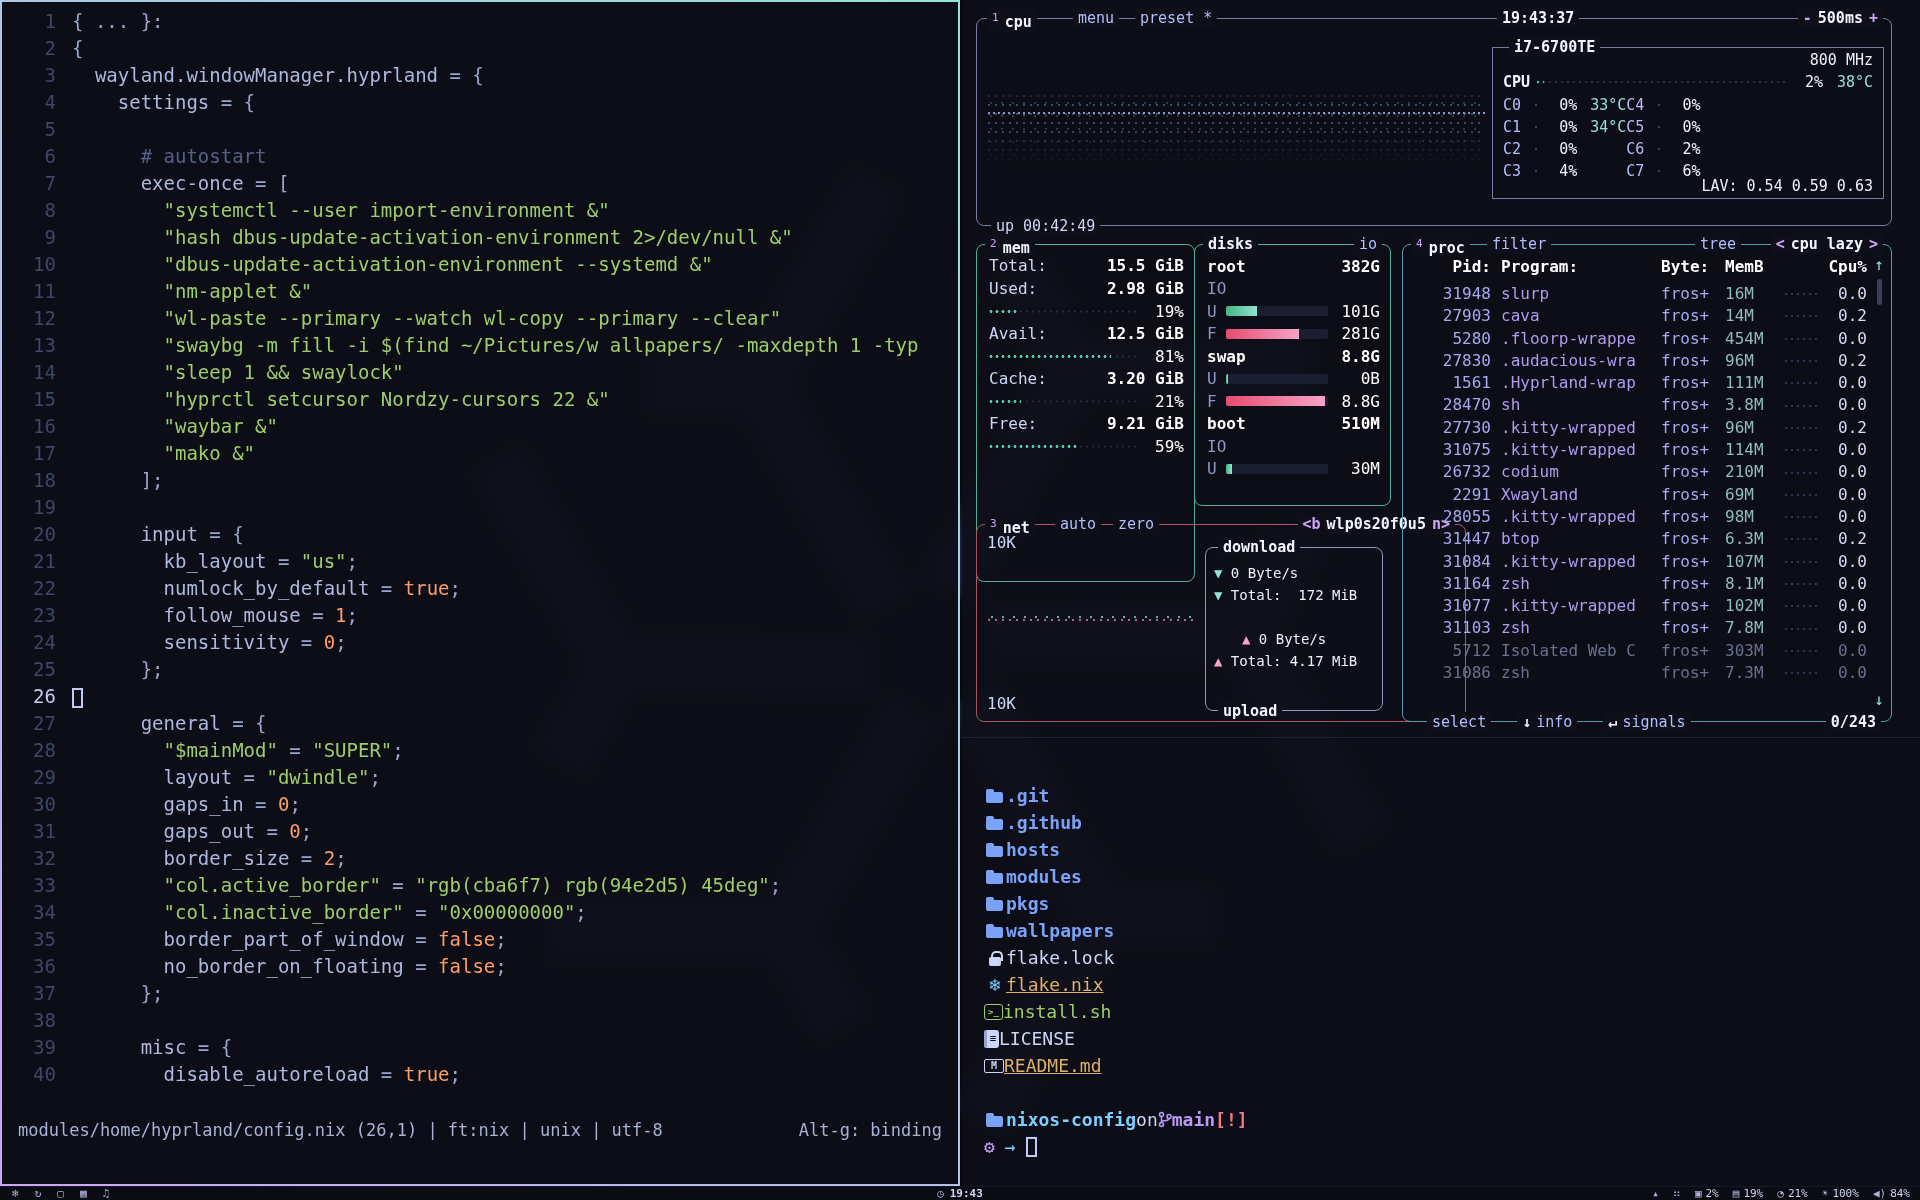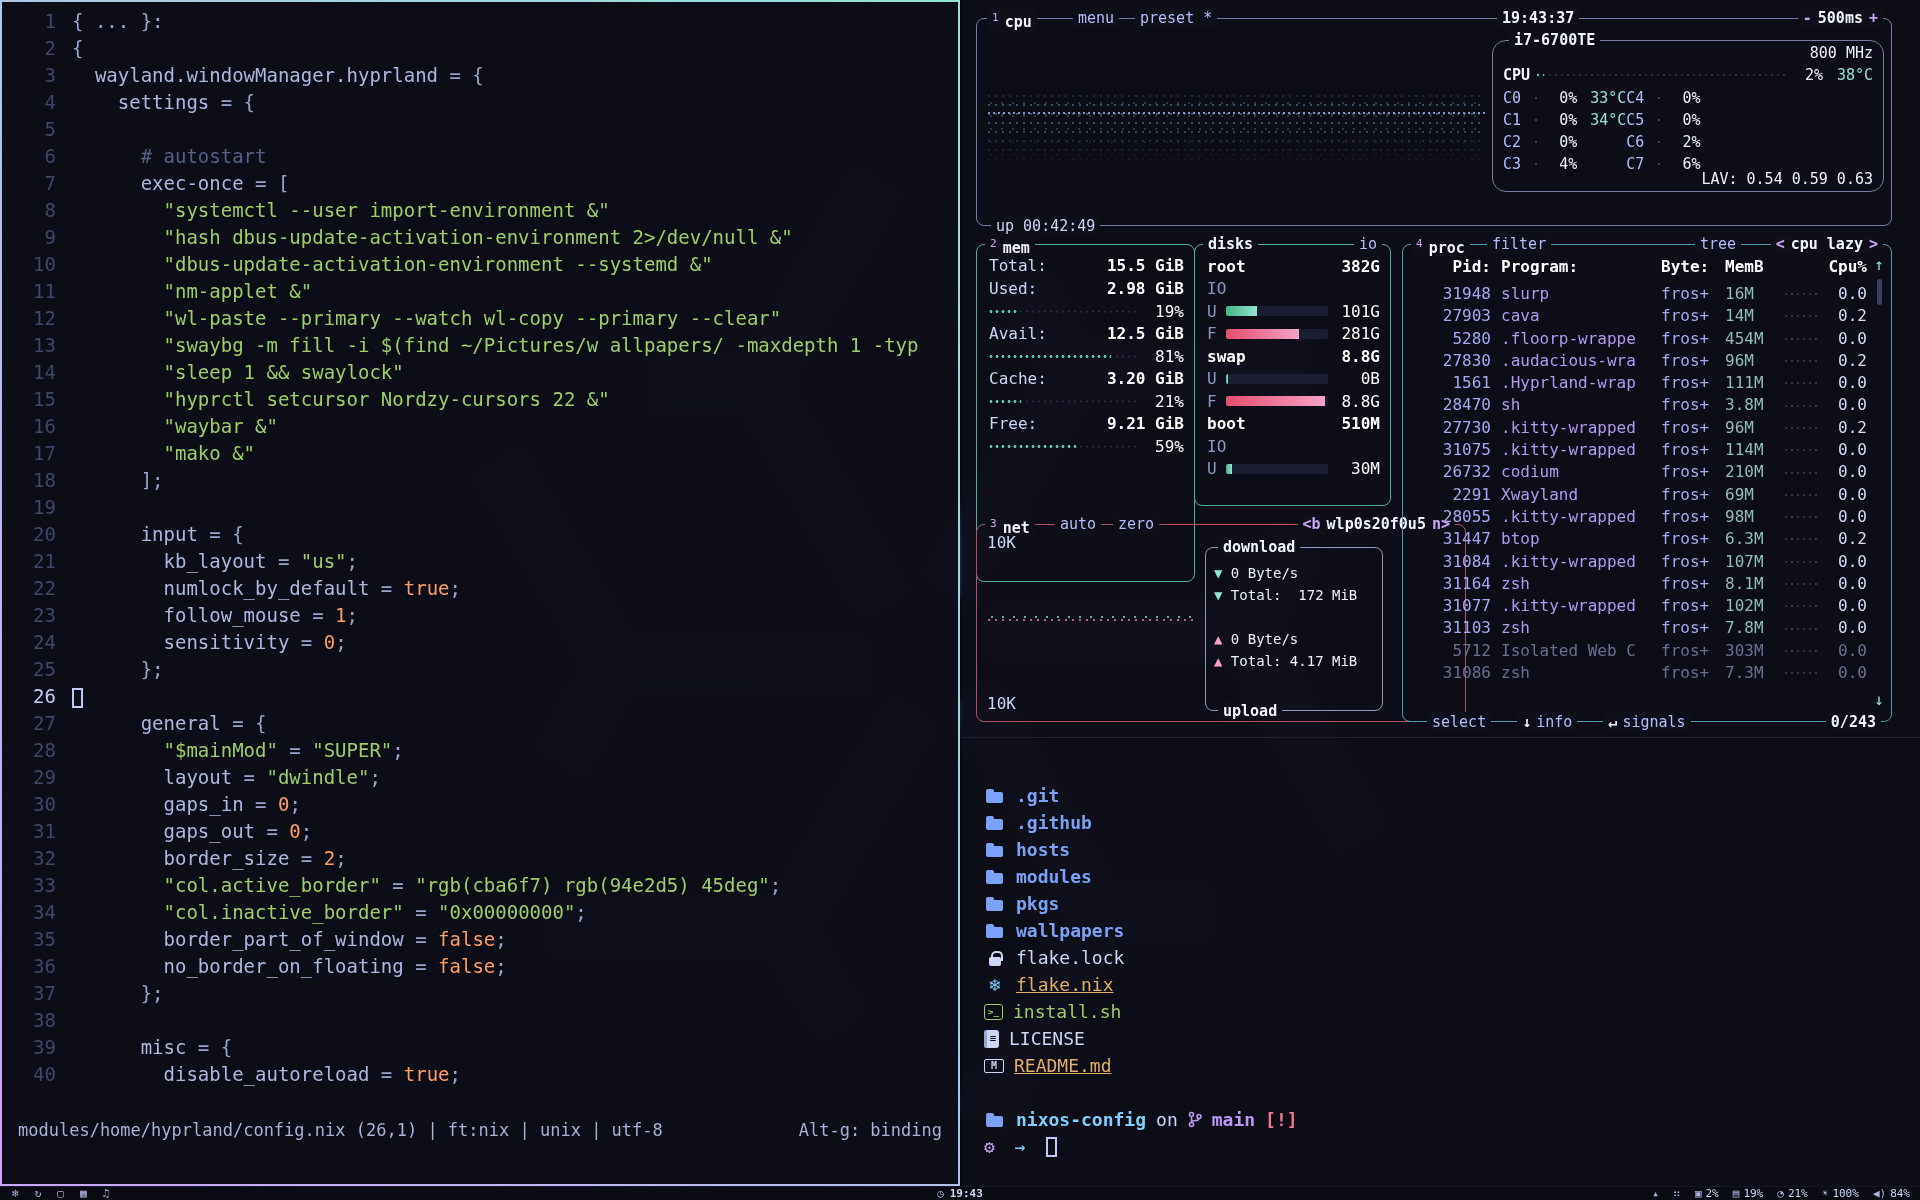--- a/index.html
+++ b/index.html
@@ -47,21 +47,21 @@
 
 
 .cpu-graph{position:absolute;left:10px;top:66px;width:498px;height:96px;
   background-image:radial-gradient(circle at 2px 2px,rgba(125,207,255,.35) 1px,transparent 1.3px),
                    radial-gradient(circle at 4px 5px,rgba(148,226,213,.22) 1px,transparent 1.3px);
   background-size:7px 9px,11px 13px;
   -webkit-mask-image:linear-gradient(180deg,transparent 0 6%,#000 18% 45%,rgba(0,0,0,.45) 60%,transparent 88%);
   mask-image:linear-gradient(180deg,transparent 0 6%,#000 18% 45%,rgba(0,0,0,.45) 60%,transparent 88%)}
 .cpu-graph::before{content:"";position:absolute;left:0;right:0;top:26px;height:4px;
   background-image:radial-gradient(circle at 2px 2px,#8a93c9 1.1px,transparent 1.3px);background-size:5px 4px}
-.cpuinfo{position:absolute;left:515px;top:21px;width:392px;height:152px;border:1.5px solid #767ca6;border-radius:14px;font-size:15px}
+.cpuinfo{position:absolute;left:515px;top:28px;width:392px;height:152px;border:1.5px solid #767ca6;border-radius:0;font-size:15px}
 .freq{position:absolute;top:3px;right:10px;color:#eef1fb}
 .cpurow{display:flex;align-items:center;gap:6px;padding:0 10px;margin-top:24px;height:20px}
 .cpurow .mlabel{color:#f2f5ff;font-weight:bold}
 .cpurow .track{flex:1;height:8px;position:relative;
   background-image:radial-gradient(circle at 2px 4px,#2a2e48 1px,transparent 1.2px);background-size:6px 8px}
 .cpurow .fillx{position:absolute;left:0;top:0;bottom:0;width:3%;
   background-image:radial-gradient(circle at 2px 4px,#53c7a4 1.4px,transparent 1.6px);background-size:6px 8px}
 .cpurow .cpct{width:32px;text-align:right;color:#eef1fb}
 .cpurow .ctemp{width:44px;text-align:right;color:#94e2d5}
 .cores{display:grid;grid-template-rows:repeat(4,22px);grid-auto-flow:column;grid-template-columns:1fr 1fr 1fr;padding:2px 10px 0}
@@ -120,21 +120,21 @@
 .prow.dim span{color:#6a7090}
 .scroll-up{position:absolute;top:10px;right:7px;color:#94e2d5}
 .scroll-down{position:absolute;bottom:12px;right:7px;color:#94e2d5}
 .scroll-thumb{position:absolute;top:34px;right:9px;width:5px;height:26px;background:#3a3f5f;border-radius:3px}
 .proc-footer{position:absolute;bottom:-11px;left:24px;display:flex;gap:26px}
 .chipf{background:#0e0f18;padding:0 5px;font-size:15px;line-height:20px}
 .fkey{color:#f2f5ff;font-weight:bold;margin-right:5px}
 .flabel{color:#b4befe}
 
 
-.frow{display:flex;align-items:center;height:27px;gap:10px}
+.frow{display:flex;align-items:center;height:27px;}
 .fi{width:22px;height:22px;position:relative;flex:none;display:inline-flex;align-items:center;justify-content:center;font-size:13px}
 .ic-git-folder::before,.ic-github-folder::before,.ic-folder::before{content:"";position:absolute;left:2px;top:7px;width:17px;height:11px;background:#7aa2f7;border-radius:2px}
 .ic-git-folder::after,.ic-github-folder::after,.ic-folder::after{content:"";position:absolute;left:2px;top:4px;width:8px;height:4px;background:#7aa2f7;border-radius:2px 2px 0 0}
 .ic-lock::before{content:"";position:absolute;left:5px;top:10px;width:12px;height:9px;background:#cdd6f4;border-radius:2px}
 .ic-lock::after{content:"";position:absolute;left:7px;top:4px;width:8px;height:8px;border:2px solid #cdd6f4;border-bottom:none;border-radius:5px 5px 0 0}
 .ic-snowflake{color:#7dcfff;font-size:18px}
 .ic-terminal{color:#9ece6a;font-size:9px;font-weight:bold;border:1.5px solid #9ece6a;border-radius:3px;width:19px;height:16px}
 .ic-book{color:#0e0f18;font-size:11px;background:#cdd6f4;width:15px;height:18px;border-radius:2px 3px 3px 2px;border-left:3px solid #9aa5ce}
 .ic-markdown{color:#cdd6f4;border:1.5px solid #cdd6f4;border-radius:2px;width:20px;height:14px;font-size:10px;font-weight:bold}
 .f-dir{color:#7aa2f7;font-weight:bold}
@@ -430,21 +430,21 @@
       <span class="chip" style="left:136px"><span class="opt">zero</span></span>
       <span class="chip" style="right:10px"><span class="pbt">&lt;b</span><span class="wht">wlp0s20f0u5</span><span class="pbt">n&gt;</span></span>
       <span class="net-scale-top">10K</span>
       <span class="net-scale-bottom">10K</span>
       <div class="net-graph"></div>
       <div class="netsub">
         <span class="chip" style="left:12px"><span class="wht">download</span></span>
         <div id="net-stats">
             <div class="nstat"><span class="a-down">▼</span><span class="ntext"> 0 Byte/s</span></div>
             <div class="nstat"><span class="a-down">▼</span><span class="ntext"> Total:  172 MiB</span></div>
-            <div class="nstat" style="margin-top: 22px;"><span class="a-up">▲</span><span class="ntext"> 0 Byte/s</span></div>
+            <div class="nstat" style="margin-top: 22px; margin-left: 28px;"><span class="a-up">▲</span><span class="ntext"> 0 Byte/s</span></div>
             <div class="nstat"><span class="a-up">▲</span><span class="ntext"> Total: 4.17 MiB</span></div>
           </div>
         <span class="chip bottom" style="left:12px"><span class="wht">upload</span></span>
       </div>
     </div>
 
     <div class="box box-proc">
       <span class="chip" style="left:8px"><span class="bkey">4</span><span class="btitle">proc</span></span>
       <span class="chip" style="left:84px"><span class="opt">filter</span></span>
       <span class="chip" style="left:292px"><span class="opt">tree</span></span>

